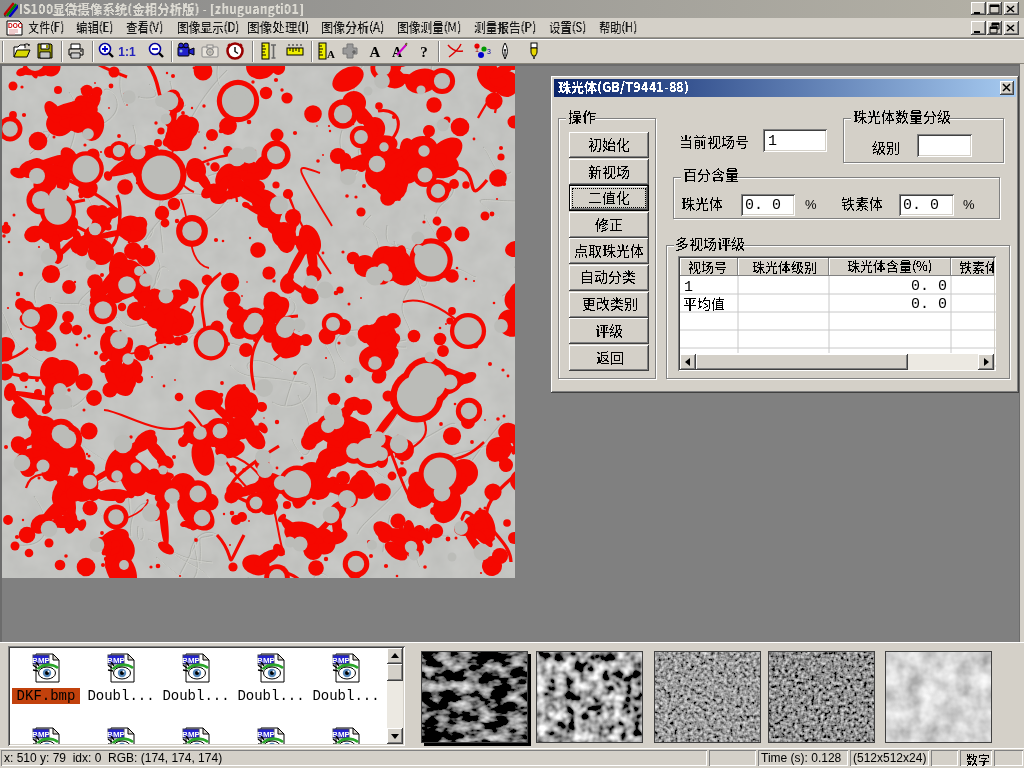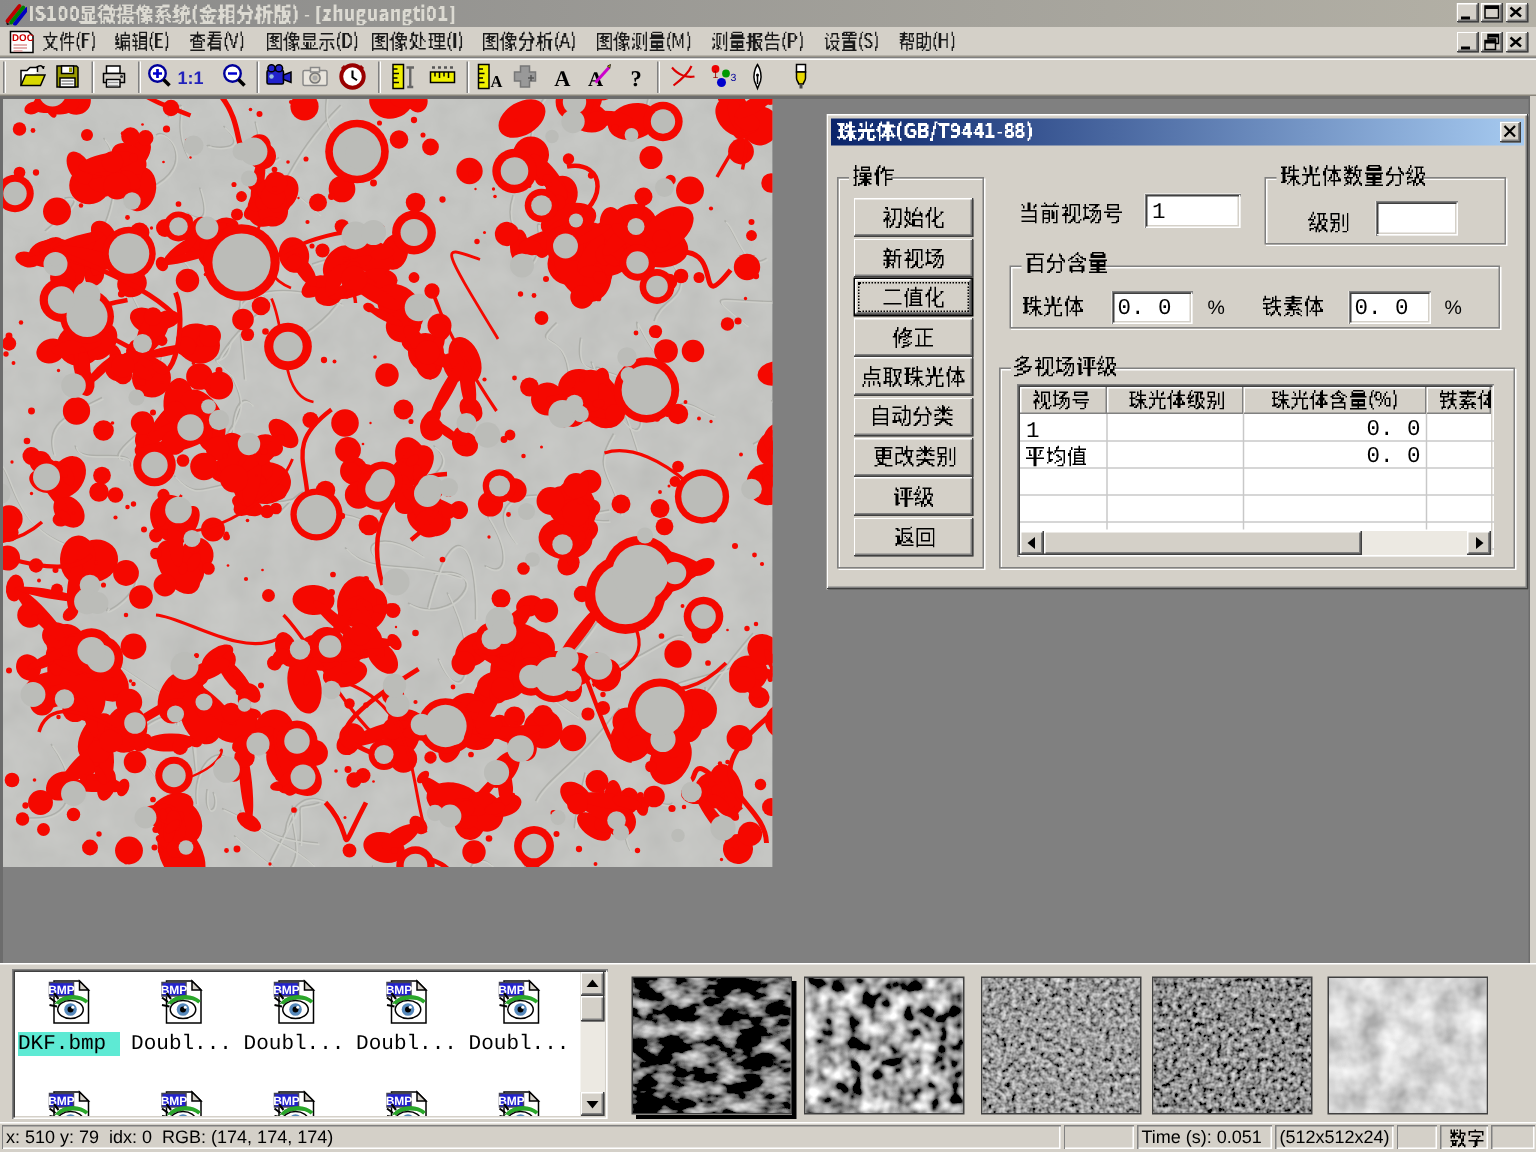--- a/index.html
+++ b/index.html
@@ -1835,21 +1835,21 @@
 <rect x="3" y="3" width="16" height="9" fill="#2222cc" stroke="#445"></rect>
       <text x="11" y="10.5" font-size="8" font-weight="bold" fill="#fff" text-anchor="middle" font-family="Liberation Sans">BMP</text>
 <path d="M6 18c5-8 17-8 23-2-6-3-17-2-23 2z" fill="#1a8c1a"></path>
       <path d="M8 17c5-5 14-6 20-1" fill="none" stroke="#2aa62a" stroke-width="2.5"></path>
 <ellipse cx="17" cy="21" rx="8.5" ry="6" fill="#fff" stroke="#000"></ellipse>
       <circle cx="17" cy="21" r="4.2" fill="#5588bb"></circle>
       <circle cx="17" cy="21" r="2" fill="#000"></circle>
       <circle cx="18.5" cy="19.5" r="1" fill="#fff"></circle>
 <path d="M7 16l-4-3M8 19l-5-1M9 14l-3-4" stroke="#000" stroke-width="1.4"></path>
     </svg></div>
-<div class="abs mono" style="left:12px;top:688px;width:68px;height:16px;font-size:14px;text-align:left;background:#5eead4;white-space:nowrap">DKF.bmp</div>
+<div class="abs mono" style="left:12px;top:688px;width:68px;height:16px;font-size:14px;text-align:center;background:#c2410c;white-space:nowrap">DKF.bmp</div>
 <div class="abs" style="left:30px;top:726px;width:32px;height:18px;overflow:hidden"><svg width="32" height="32" viewBox="0 0 32 32">
       <path d="M6 2h17l6 6v22H6z" fill="#fff" stroke="#000"></path>
       <path d="M23 2v6h6z" fill="#d4d0c8" stroke="#000"></path>
 <rect x="3" y="3" width="16" height="9" fill="#2222cc" stroke="#445"></rect>
       <text x="11" y="10.5" font-size="8" font-weight="bold" fill="#fff" text-anchor="middle" font-family="Liberation Sans">BMP</text>
 <path d="M6 18c5-8 17-8 23-2-6-3-17-2-23 2z" fill="#1a8c1a"></path>
       <path d="M8 17c5-5 14-6 20-1" fill="none" stroke="#2aa62a" stroke-width="2.5"></path>
 <ellipse cx="17" cy="21" rx="8.5" ry="6" fill="#fff" stroke="#000"></ellipse>
       <circle cx="17" cy="21" r="4.2" fill="#5588bb"></circle>
       <circle cx="17" cy="21" r="2" fill="#000"></circle>
@@ -2048,19 +2048,19 @@
             <feFuncB type="linear" slope="1.1" intercept="0.12"></feFuncB>
             <feFuncA type="linear" slope="0" intercept="1"></feFuncA>
           </feComponentTransfer>
 </filter>
       </defs>
       <rect width="105" height="90" fill="#888" filter="url(#tf4)"></rect>
     </svg></div>
 <div class="abs" style="left:0;top:748px;width:1024px;height:20px;background:#d4d0c8;border-top:1px solid #fff"></div>
 <div class="abs" style="left:1px;top:750px;width:706px;height:16px;box-shadow:inset 1px 1px #808080,inset -1px -1px #fff;font-size:12px;padding:1px 3px;white-space:nowrap;overflow:hidden">x: 510 y: 79&nbsp; idx: 0&nbsp; RGB: (174, 174, 174)</div>
 <div class="abs" style="left:709px;top:750px;width:47px;height:16px;box-shadow:inset 1px 1px #808080,inset -1px -1px #fff;font-size:12px;padding:1px 3px;white-space:nowrap;overflow:hidden"></div>
-<div class="abs" style="left:758px;top:750px;width:90px;height:16px;box-shadow:inset 1px 1px #808080,inset -1px -1px #fff;font-size:12px;padding:1px 3px;white-space:nowrap;overflow:hidden">Time (s): 0.051</div>
+<div class="abs" style="left:758px;top:750px;width:90px;height:16px;box-shadow:inset 1px 1px #808080,inset -1px -1px #fff;font-size:12px;padding:1px 3px;white-space:nowrap;overflow:hidden">Time (s): 0.128</div>
 <div class="abs" style="left:850px;top:750px;width:79px;height:16px;box-shadow:inset 1px 1px #808080,inset -1px -1px #fff;font-size:12px;padding:1px 3px;white-space:nowrap;overflow:hidden">(512x512x24)</div>
 <div class="abs" style="left:931px;top:750px;width:27px;height:16px;box-shadow:inset 1px 1px #808080,inset -1px -1px #fff;font-size:12px;padding:1px 3px;white-space:nowrap;overflow:hidden"></div>
 <div class="abs" style="left:960px;top:750px;width:32px;height:16px;box-shadow:inset 1px 1px #808080,inset -1px -1px #fff;font-size:12px;padding:1px 3px;white-space:nowrap;overflow:hidden"></div>
 <div style="position:absolute;left:966px;top:752px;width:24px;height:13px;"><svg style="" width="24" height="13" viewBox="0 0 24 13" preserveAspectRatio="none">
       <path fill="#000" d="M1 1h1v1h-1zM3 1h1v1h-1zM5 1h1v1h-1zM7 1h1v1h-1zM17 1h1v1h-1zM1 2h1v1h-1zM3 2h1v1h-1zM7 2h1v1h-1zM13 2h10v1h-10zM1 3h5v1h-5zM7 3h4v1h-4zM13 3h1v1h-1zM22 3h1v1h-1zM2 4h3v1h-3zM7 4h1v1h-1zM10 4h1v1h-1zM13 4h1v1h-1zM22 4h1v1h-1zM1 5h3v1h-3zM5 5h3v1h-3zM9 5h1v1h-1zM15 5h6v1h-6zM1 6h1v1h-1zM3 6h1v1h-1zM6 6h2v1h-2zM9 6h1v1h-1zM19 6h1v1h-1zM8 7h2v1h-2zM18 7h1v1h-1zM1 8h5v1h-5zM8 8h2v1h-2zM13 8h10v1h-10zM2 9h1v1h-1zM4 9h1v1h-1zM8 9h1v1h-1zM17 9h2v1h-2zM2 10h3v1h-3zM7 10h3v1h-3zM17 10h2v1h-2zM2 11h3v1h-3zM6 11h2v1h-2zM9 11h2v1h-2zM17 11h2v1h-2zM1 12h1v1h-1zM6 12h1v1h-1zM10 12h1v1h-1zM16 12h2v1h-2z"></path>
     </svg></div>
 <div class="abs" style="left:994px;top:750px;width:29px;height:16px;box-shadow:inset 1px 1px #808080,inset -1px -1px #fff;font-size:12px;padding:1px 3px;white-space:nowrap;overflow:hidden"></div>
 </body></html>

